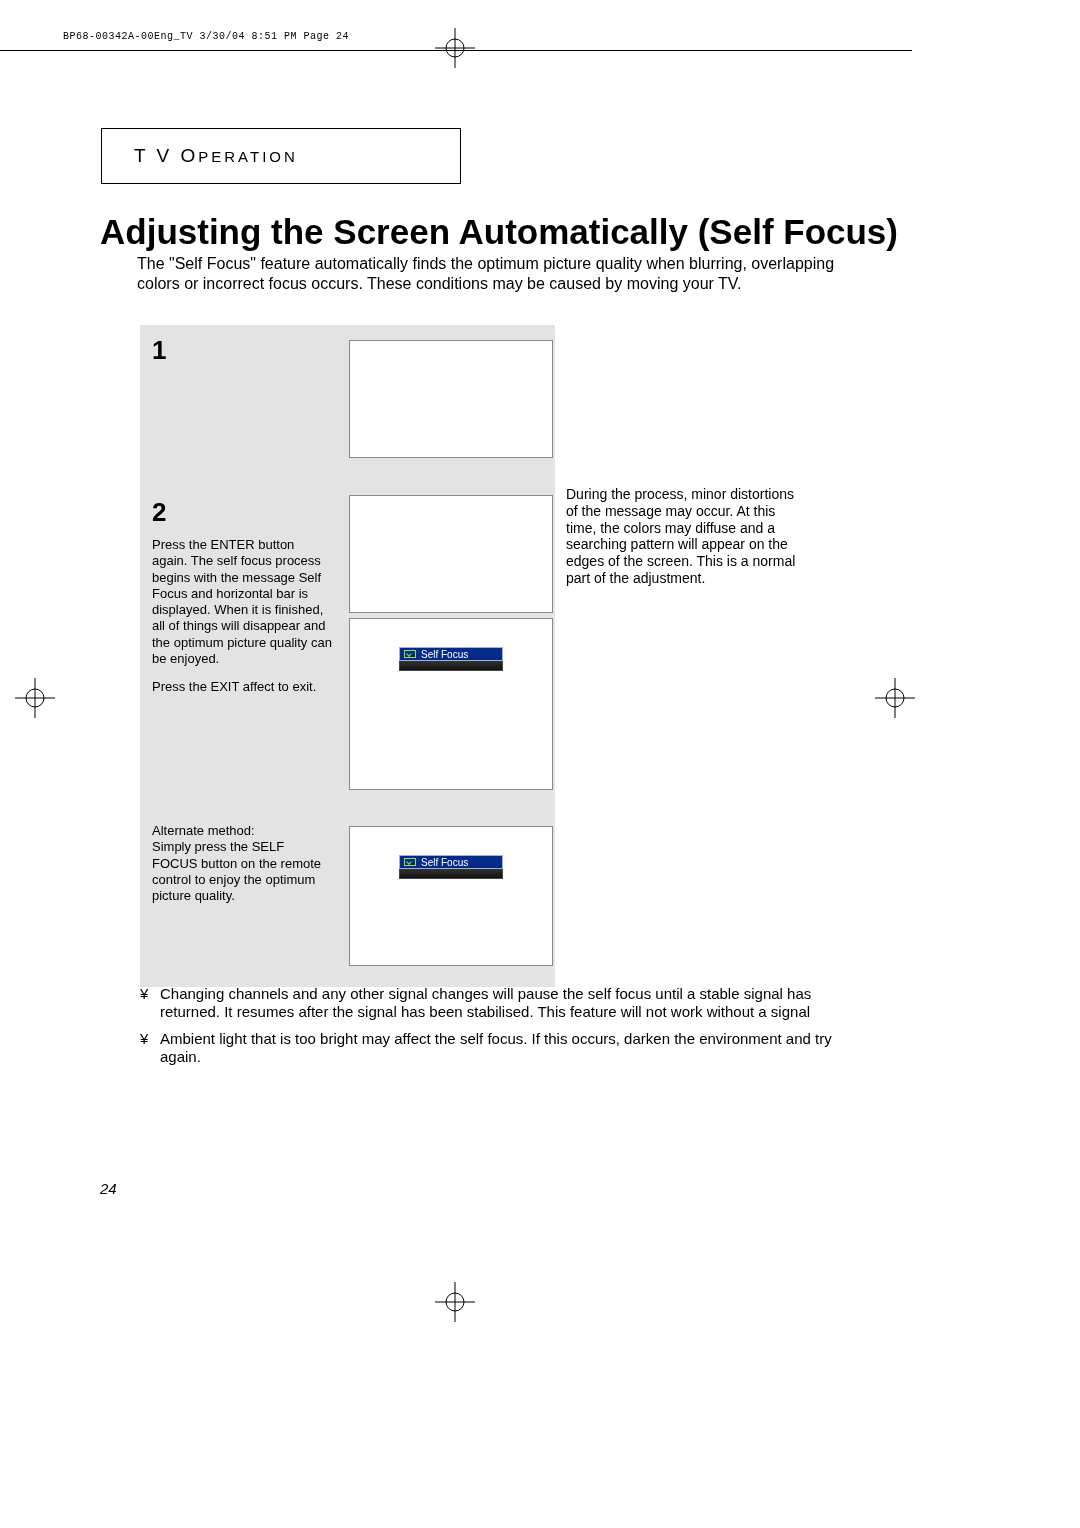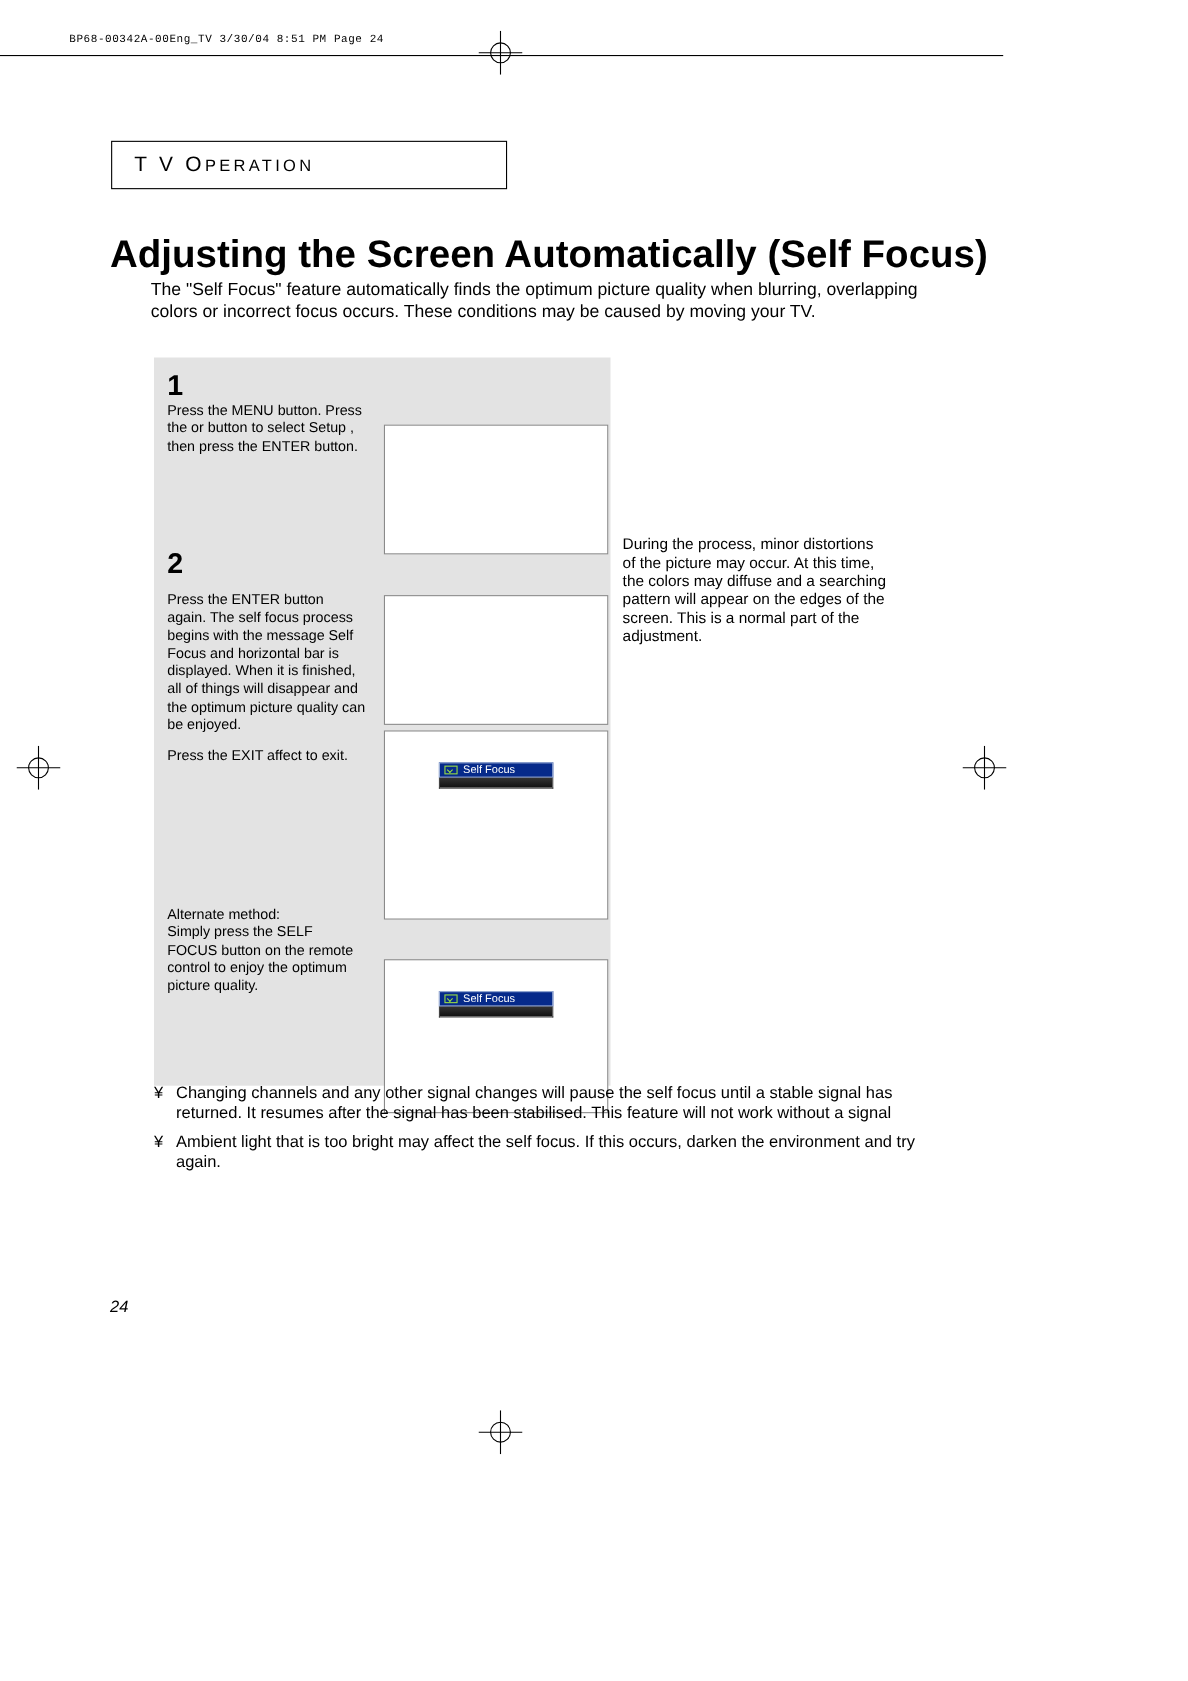--- a/index.html
+++ b/index.html
@@ -31,24 +31,24 @@
   }
   .page-rule {
     position: absolute;
     top: 50px; left: 0;
     width: 912px;
     border-top: 1px solid #000;
   }
   .section-box {
     position: absolute;
     top: 128px; left: 101px;
-    width: 360px; height: 44px;
+    width: 360px; height: 56px;
     border: 1px solid #000;
     display:flex; align-items:center;
-    padding-left:20px;
+    padding-left:32px;
     font-size: 19px;
     letter-spacing: 3px;
     font-family: Arial, sans-serif;
   }
   .main-title {
     position: absolute;
     top: 212px; left: 100px;
     font-size: 35px;
     font-weight: bold;
   }
@@ -78,21 +78,20 @@
     width: 180px;
   }
   .step-block { position: relative; }
   .step1 { min-height: 152px; }
   .step2 { min-height: 320px; padding-top:10px; }
   .step3 { min-height: 160px; padding-top:14px; }
   .screenbox {
     position: absolute;
     border: 1px solid #8a8a8a;
     background: #fff;
-    margin-top: 46px;
   }
   .screenbox-1 { top: 340px; left: 349px; width: 204px; height: 118px; }
   .screenbox-2a { top: 495px; left: 349px; width: 204px; height: 118px; }
   .screenbox-2b { top: 618px; left: 349px; width: 204px; height: 172px; }
   .screenbox-3 { top: 826px; left: 349px; width: 204px; height: 140px; }
   .osd {
     position: absolute;
     left: 50%; transform: translateX(-50%);
     top: 28px;
     width: 104px;
@@ -175,21 +174,20 @@
   <span><span>T V  O</span><span style="font-size:15px;">PERATION</span></span>
 </div>
 
 <div class="main-title">Adjusting the Screen Automatically (Self Focus)</div>
 
 <div class="intro">The "Self Focus" feature automatically finds the optimum picture quality when blurring, overlapping colors or incorrect focus occurs. These conditions may be caused by moving your TV.</div>
 
 <div class="steps-panel">
   <div class="step-block step1">
     <div class="step-num">1</div>
-    <div class="step-text">Press the MENU button. Press the   or    button to select  Setup , then press the ENTER button.</div>
   </div>
   <div class="step-block step2">
     <div class="step-num">2</div>
     <div class="step-text" style="margin-top:12px;">Press the ENTER button again. The self focus process begins with the message Self Focus and horizontal bar is displayed. When it is finished, all of things will disappear and the optimum picture quality can be enjoyed.</div>
     <div class="step-text" style="margin-top:12px;">Press the EXIT affect to exit.</div>
   </div>
   <div class="step-block step3">
     <div class="step-text" style="white-space:pre-line;">Alternate method:
 Simply press the SELF FOCUS button on the remote control to enjoy the optimum picture quality.</div>
   </div>
@@ -209,21 +207,21 @@
 <div class="screenbox screenbox-3">
   <div class="osd">
     <div class="osd-bar1">
         <span class="osd-rect"></span>
         <span>Self Focus</span>
       </div>
     <div class="osd-bar2"></div>
   </div>
 </div>
 
-<div class="side-note">During the process, minor distortions of the picture may occur. At this time, the colors may diffuse and a searching pattern will appear on the edges of the screen. This is a normal part of the adjustment.</div>
+<div class="side-note">During the process, minor distortions of the message may occur. At this time, the colors may diffuse and a searching pattern will appear on the edges of the screen. This is a normal part of the adjustment.</div>
 
 <div class="bullets">
   <div class="row">
     <div class="b">¥</div>
     <div>Changing channels and any other signal changes will pause the self focus until a stable signal has returned. It resumes after the signal has been stabilised. This feature will not work without a signal</div>
   </div>
   <div class="row">
     <div class="b">¥</div>
     <div>Ambient light that is too bright may affect the self focus. If this occurs, darken the environment and try again.</div>
   </div>

